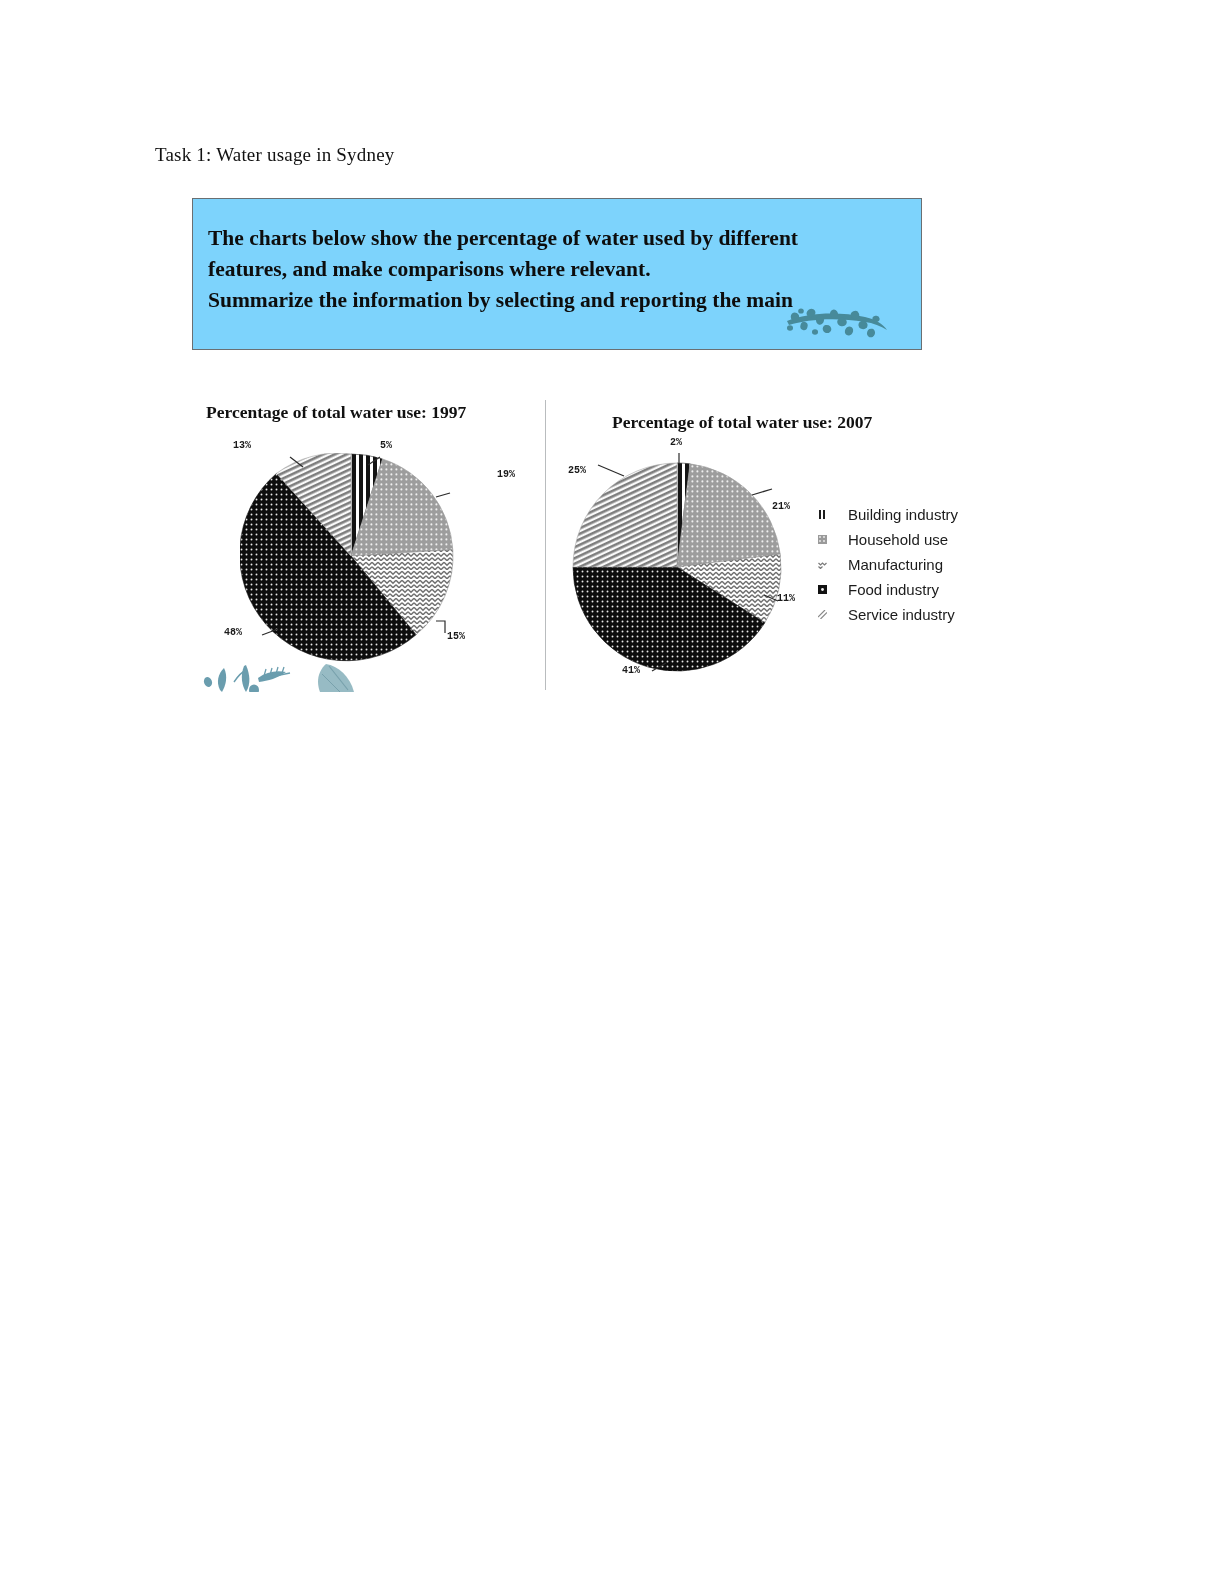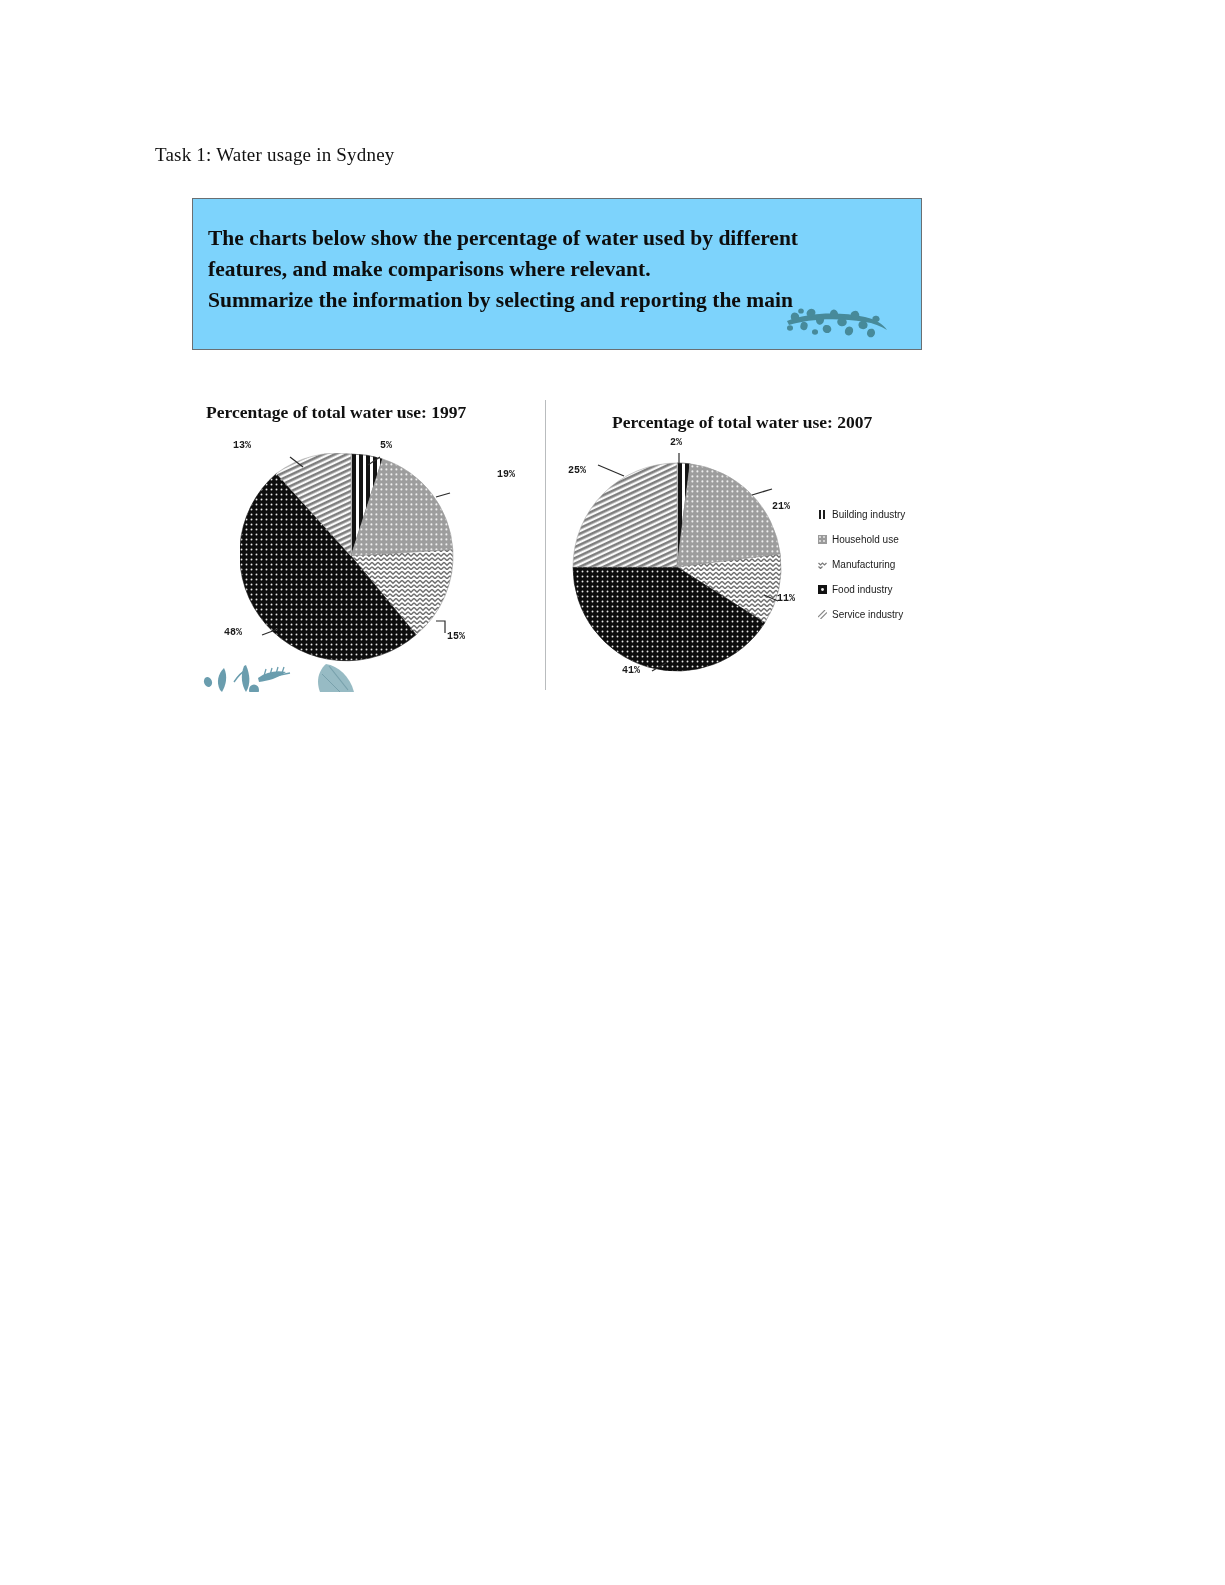--- a/index.html
+++ b/index.html
@@ -118,23 +118,24 @@
     gap: 5px;
   }
   .legend-swatch {
     width: 9px;
     height: 9px;
     flex: 0 0 9px;
     display: block;
   }
   .legend-label {
     font-family: "Liberation Sans", sans-serif;
-    font-size: 10px;
+    font-size: 15px;
     color: #1b1b1b;
     white-space: nowrap;
+    margin-left: 16px;
   }
 
   
   #botanical-decoration {
     position: absolute;
     left: 198px;
     top: 262px;
     width: 175px;
     height: 40px;
     overflow: hidden;

